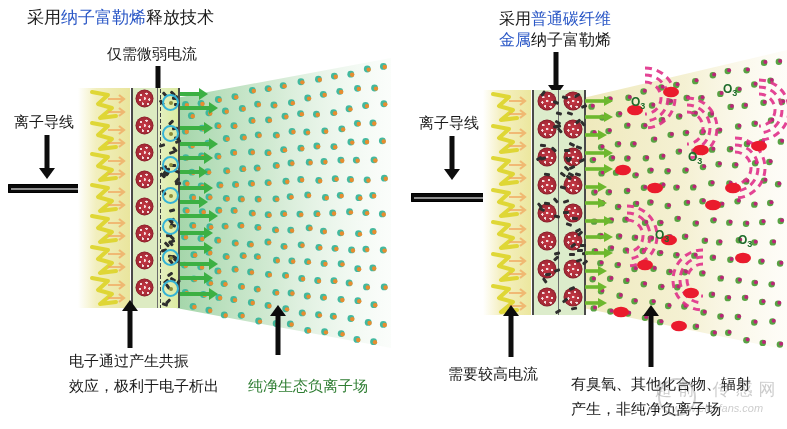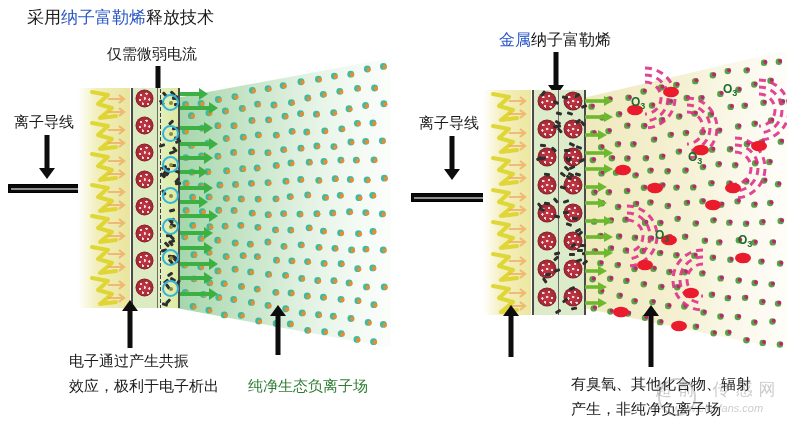--- a/index.html
+++ b/index.html
@@ -677,20 +677,23 @@
 
     <div class="arrow up" style="left:270px;top:305px;width:16px;height:50px;">
       <div class="head"></div>
         <div class="shaft" style="height:40px;"></div>
     </div>
     <div class="txt t-label green" style="left:248px;top:377px;">纯净生态负离子场</div>
   </div>
 
   <div class="panel" style="left:393px;top:0;width:394px;height:429px;">
 
+    <div class="txt t-title-r" style="left:106px;top:9px;">
+      <span>采用</span><span class="blue">普通碳纤维</span>
+    </div>
     <div class="txt t-title-r" style="left:106px;top:30px;">
       <span class="blue">金属</span><span>纳子富勒烯</span>
     </div>
     <div class="arrow down" style="left:155px;top:52px;width:16px;height:44px;">
       <div class="shaft" style="height:34px;"></div>
         <div class="head"></div>
     </div>
 
     <div class="txt t-label" style="left:26px;top:114px;">离子导线</div>
     <div class="arrow down" style="left:51px;top:136px;width:16px;height:44px;">
@@ -1246,20 +1249,21 @@
         <div class="o3" style="left: 330px; top: 82px;"><span>O</span><sub>3</sub></div>
         <div class="o3" style="left: 262px; top: 228px;"><span>O</span><sub>3</sub></div>
         <div class="o3" style="left: 345px; top: 233px;"><span>O</span><sub>3</sub></div>
         <div class="o3" style="left: 295px; top: 150px;"><span>O</span><sub>3</sub></div>
       </div>
 
     <div class="arrow up" style="left:110px;top:305px;width:16px;height:52px;">
       <div class="head"></div>
         <div class="shaft" style="height:42px;"></div>
     </div>
+    <div class="txt t-label" style="left:55px;top:365px;">需要较高电流</div>
 
     <div class="arrow up" style="left:250px;top:305px;width:16px;height:62px;">
       <div class="head"></div>
         <div class="shaft" style="height:52px;"></div>
     </div>
     <div class="txt t-label" style="left:178px;top:375px;">有臭氧、其他化合物、辐射</div>
     <div class="txt t-label" style="left:178px;top:400px;">产生，非纯净负离子场</div>
   </div>
 
   <div class="wm-ring" style="left:658px;top:378px;width:34px;height:34px;"></div>

